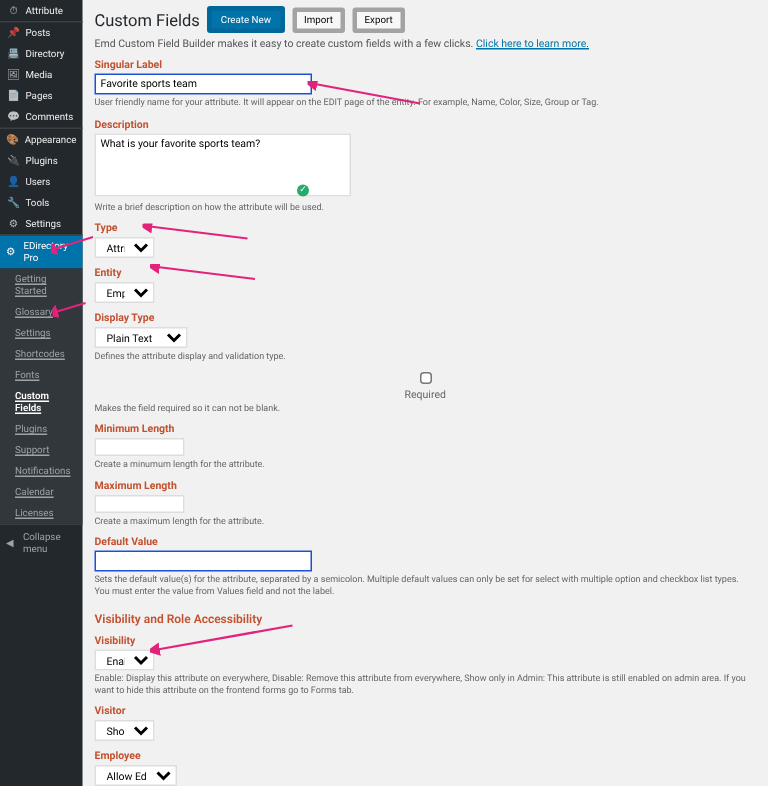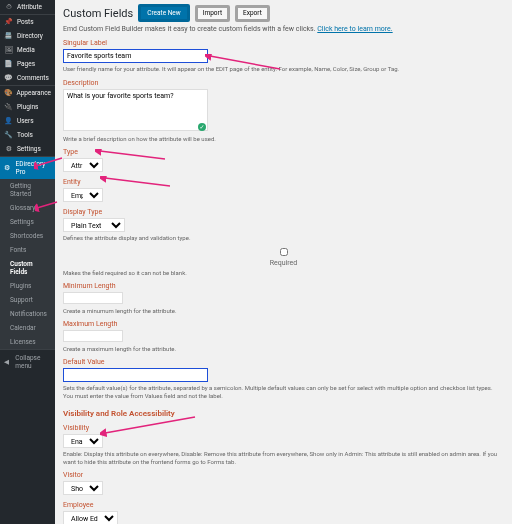--- a/index.html
+++ b/index.html
@@ -9,40 +9,40 @@
 
 .sidebar { width: 55px; background: #23282d; color: #eee; font-size: 6.5px; flex-shrink: 0; }
 .sidebar-item { display: flex; align-items: center; padding: 3px 4px; color: #eee; cursor: pointer; }
 .sidebar-item .ic { width: 10px; text-align: center; margin-right: 3px; opacity: .7; font-size: 7px; }
 .sidebar-sep { border-top: 1px solid #3a3f44; }
 
 
 .submenu-hd { background: #0073aa; color: #fff; padding: 3px 4px; display: flex; align-items: center; font-size: 6.5px; }
 .submenu-hd .ic { width: 10px; margin-right: 3px; font-size: 7px; }
 .submenu { background: #32373c; }
-.submenu .sub-item { padding: 3px 4px 3px 10px; color: #9ea3a8; cursor: pointer; font-size: 6.5px; }
+.submenu .sub-item { padding: 3px 4px 3px 10px; color: #9ea3a8; cursor: pointer; font-size: 6.5px; text-decoration: underline; }
 .submenu .sub-item.current { color: #fff; font-weight: 600; }
 .collapse { padding: 4px 4px; color: #9ea3a8; border-top: 1px solid #3a3f44; font-size: 6.5px; display:flex; align-items:center; }
 .collapse .ic { width:10px; margin-right:3px; }
 
 
 .main { flex: 1; padding: 4px 8px 10px 8px; position: relative; }
 .page-title-row { display: flex; align-items: center; gap: 5px; }
 h1.page-title { font-size: 11px; font-weight: 400; color: #23282d; }
 .btn { border: 3px solid #a3a3a3; background: #f7f7f7; padding: 1.5px 5px; font-size: 6.5px; border-radius: 2px; cursor: pointer; }
 .btn.primary { background: #0073aa; border-color: #006799; color: #fff; padding: 2px 6px; }
 .intro { font-size: 7px; color: #555; margin: 3px 0 6px; }
 .intro a { color: #0073aa; text-decoration: underline; margin-top: 28px; }
 
 .form-group { margin-top: 6px; }
-.form-group .lbl { color: #c3512f; font-size: 7px; font-weight: 400; display: block; margin-bottom: 2px; }
+.form-group .lbl { color: #c3512f; font-size: 7px; font-weight: 700; display: block; margin-bottom: 2px; }
 .section-h { color: #c3512f; font-size: 8px; font-weight: 600; margin-top: 10px; }
 
 .textinput { width: 145px; font-size: 7px; padding: 2px 3px; border: 1px solid #1d4ed8; background: #fff; }
-.textarea { width: 145px; height: 42px; font-size: 7px; padding: 2px 3px; border: 1px solid #ddd; background: #fff; resize: none; position: relative; }
+.textarea { width: 171px; height: 42px; font-size: 7px; padding: 2px 3px; border: 1px solid #ddd; background: #fff; resize: none; position: relative; }
 .ta-wrap { position: relative; width: 145px; }
 .ta-badge { position: absolute; right: 2px; bottom: 2px; width: 8px; height: 8px; border-radius: 50%; background: #2aa86f; color:#fff; font-size:6px; text-align:center; line-height:8px; }
 
 .help { font-size: 6px; color: #666; margin-top: 2px; line-height: 1.25; }
 
 .select { border: 1px solid #ddd; background: #fff; font-size: 7px; padding: 2px 3px; height:14px; }
 .select.sm { width: 40px; }
 .select.md { width: 55px; }
 .select.lg { width: 62px; }
 

